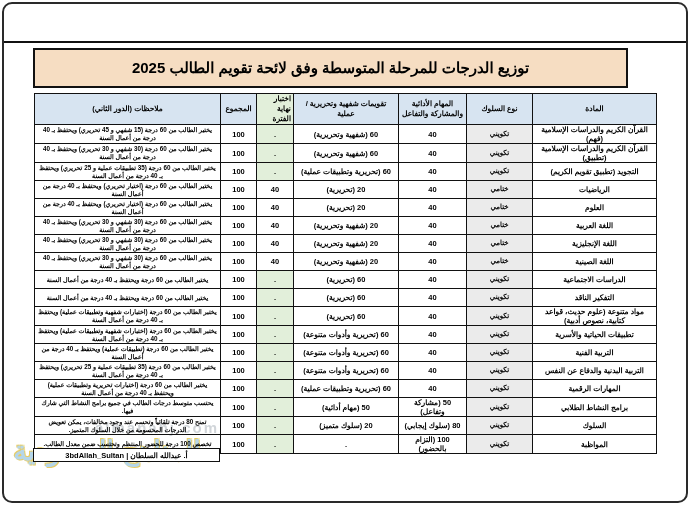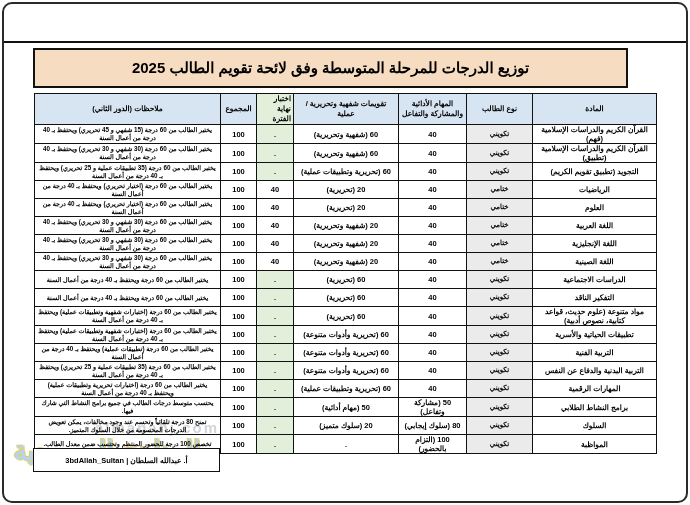--- a/index.html
+++ b/index.html
@@ -10,21 +10,21 @@
   .title-bar { position:absolute; top:48px; left:33px; width:595px; height:40px; background:var(--title_bg,#f6ddc2); border:2px solid #111; display:flex; align-items:center; justify-content:center; font-weight:bold; font-size:15px; color:#000; direction:rtl; z-index:3; }
   .tblwrap { position:absolute; top:93px; left:33px; width:624px; direction:rtl; z-index:3; }
   table { border-collapse:collapse; width:622px; table-layout:fixed; direction:rtl; }
   th, td { border:1px solid #111; text-align:center; vertical-align:middle; padding:0 2px; color:#000; font-weight:bold; }
   th { background:var(--header_bg,#d7e4f1); font-size:7.5px; height:31px; line-height:1.3; }
   th.green-h { background:var(--exam_col_bg,#e2efda);padding-left:20px; }
   td { height:18px; font-size:7.5px; line-height:1.2; background:transparent; }
   td.gray { background:var(--type_col_bg,#ebebeb); font-size:7px; }
   td.green { background:var(--exam_col_bg,#e2efda); }
   td.notes { font-size:6.3px; line-height:1.25; padding:0 3px; }
-  .credit { position:absolute; top:448px; left:33px; width:187px; height:24px; border:1px solid #111; display:flex; align-items:center; justify-content:center; font-size:7.5px; font-weight:bold; direction:rtl; background:#fff; z-index:4; }
+  .credit { position:absolute; top:448px; left:33px; width:187px; height:14px; border:1px solid #111; display:flex; align-items:center; justify-content:center; font-size:7.5px; font-weight:bold; direction:rtl; background:#fff; z-index:4; }
   .wm-url { position:absolute; top:419px; left:95px; font-size:15px; letter-spacing:2px; color:#9aa4ad; opacity:.45; z-index:1; font-weight:bold; }
   .wm-brand { position:absolute; top:438px; left:2px; width:210px; font-size:27px; font-weight:bold; direction:rtl; text-align:center; color:#a9cfe6; text-shadow:1px 1px 0 #e3c44d, -1px -1px 0 #e3c44d, 1px -1px 0 #f2e39a; opacity:.85; z-index:2; line-height:1.0; }
 </style>
 </head>
 <body>
 
 <div class="wm-url">almanahj.com</div>
 <div class="wm-brand">المناهج السعودية</div>
 
 <div class="topline"></div>
@@ -38,21 +38,21 @@
         <col style="width:66px">
         <col style="width:68px">
         <col style="width:105px">
         <col style="width:37px">
         <col style="width:36px">
         <col style="width:186px">
     </colgroup>
     <thead>
       <tr>
         <th>المادة</th>
-        <th>نوع الطالب</th>
+        <th>نوع السلوك</th>
         <th>المهام الأدائية والمشاركة والتفاعل</th>
         <th>تقويمات شفهية وتحريرية / عملية</th>
         <th class="green-h">اختبار نهاية الفترة</th>
         <th>المجموع</th>
         <th>ملاحظات (الدور الثاني)</th>
       </tr>
     </thead>
     <tbody>
         <tr>
           <td>القرآن الكريم والدراسات الإسلامية (فهم)</td>

